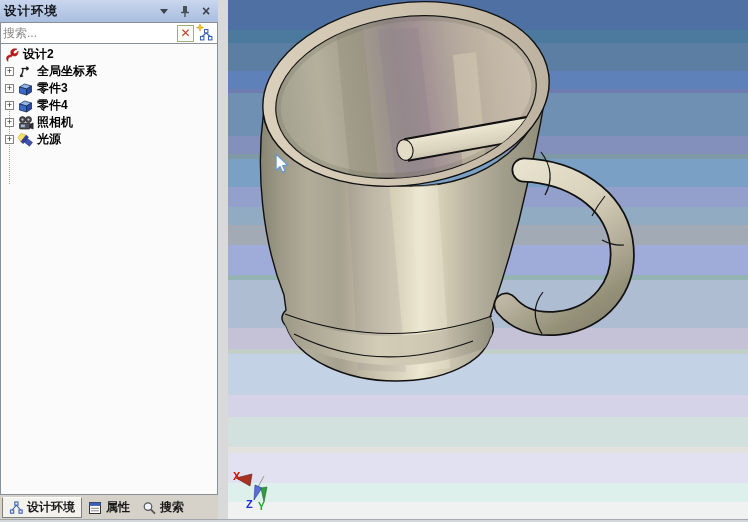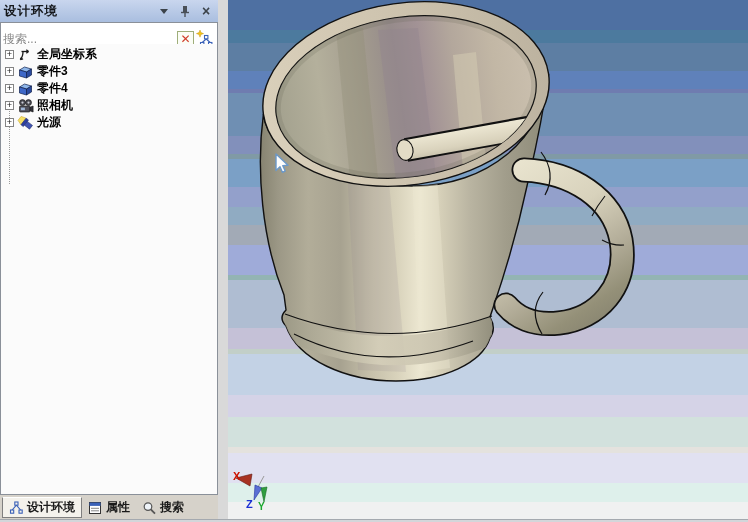--- a/index.html
+++ b/index.html
@@ -12,21 +12,21 @@
   .panel-titlebar { position:absolute; left:0; top:0; width:218px; height:22px;
     background:linear-gradient(#c9d6ee,#a9bedf); display:flex; align-items:center; padding:0 4px; }
   .panel-title { font-size:12.5px; font-weight:bold; color:#15181c; flex:1; letter-spacing:1px; }
   .tb-btn { width:16px; height:15px; display:flex; align-items:center; justify-content:center;
     color:#3c434a; font-size:12px; cursor:default; margin-left:5px; }
   .tri-down { width:0; height:0; border-left:4px solid transparent; border-right:4px solid transparent;
     border-top:5px solid #3c434a; }
   .close-glyph { font-weight:bold; font-size:14px; line-height:12px; }
 
   .search-row { position:absolute; left:0; top:22px; width:218px; height:22px; background:#ffffff;
-    border:1px solid #8a9099; display:flex; align-items:center; padding:16px 2px; }
+    border:1px solid #8a9099; display:flex; align-items:center; padding:4px 2px; }
   .search-input { flex:1; border:none; outline:none; font-size:12px; color:#333; background:transparent;
     font-family:"Liberation Sans","DejaVu Sans",sans-serif; min-width:0; }
   .search-input::placeholder { color:#8a8a8a; }
   .clear-btn { width:17px; height:17px; background:#fbfdf6; border:1px solid #9fae7a;
     color:#d03a28; font-weight:bold; font-size:12px; line-height:14px; text-align:center; cursor:default; }
   .filter-icon { width:19px; height:18px; margin-left:2px; }
 
   .tree { position:absolute; left:0; top:44px; width:218px; height:451px; background:#fbfbfb;
     border:1px solid #8a9099; border-top:none; padding-top:2px; overflow:hidden; }
   .tree-guide { position:absolute; left:8px; top:62px; height:78px; border-left:1px dotted #9a9a9a; }
@@ -92,20 +92,28 @@
           <rect x="4.5" y="12.5" width="3.4" height="3.4"></rect>
           <rect x="12.5" y="12.5" width="3.4" height="3.4"></rect>
           <path d="M10.2,9 L6.2,12.5 M10.2,9 L14.2,12.5"></path>
         </g>
       </svg>
     </div>
 
     <div class="tree">
       <div class="tree-guide"></div>
 
+      <div class="tree-row">
+        <svg class="tree-icon" viewBox="0 0 16 16" style="margin-left:2px">
+          <path d="M8,8 C5.5,3.5 9.5,0.8 13.5,2.2 C10.3,3 9.2,5.2 10.2,7.2 Z" fill="#cf1515" stroke="#7a0a0a" stroke-width="0.5"></path>
+          <path d="M8,8 C3.2,7.2 1.8,11.4 4.4,14.4 C4.1,11.2 5.8,9.3 8.2,9.8 Z" fill="#cf1515" stroke="#7a0a0a" stroke-width="0.5"></path>
+          <path d="M8,8 C12.2,10.4 14.8,8.2 14.6,4 C13.2,6.9 10.9,7.3 9.2,6.2 Z" fill="#cf1515" stroke="#7a0a0a" stroke-width="0.5"></path>
+        </svg>
+        <span class="tree-label">设计2</span>
+      </div>
 
       <div class="tree-row">
         <span class="expander">+</span>
         <svg class="tree-icon" viewBox="0 0 16 16">
           <g stroke="#1c1c1c" stroke-width="1.3" fill="#1c1c1c">
             <path d="M4,4.5 L11,4.5" fill="none"></path>
             <path d="M11,4.5 L8.8,2.8 M11,4.5 L8.8,6.2" fill="none"></path>
             <path d="M5.5,4.5 C5.5,8.5 4.8,10.5 2.8,12.5" fill="none"></path>
             <path d="M2.8,12.5 L5.6,11.8 M2.8,12.5 L4.2,10" fill="none"></path>
           </g>

